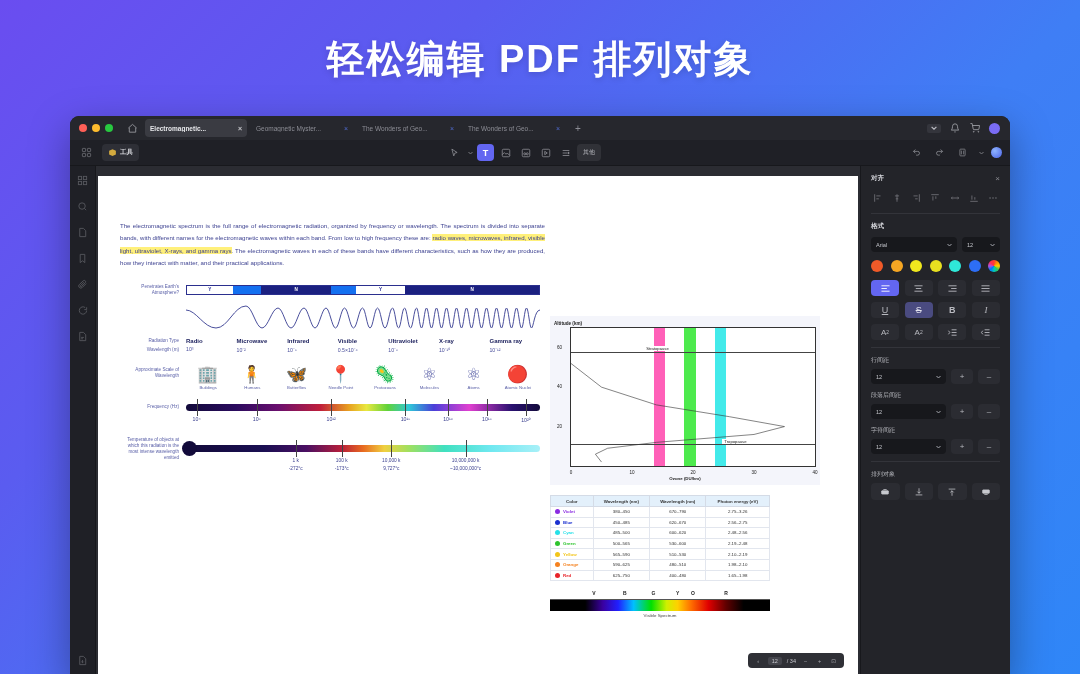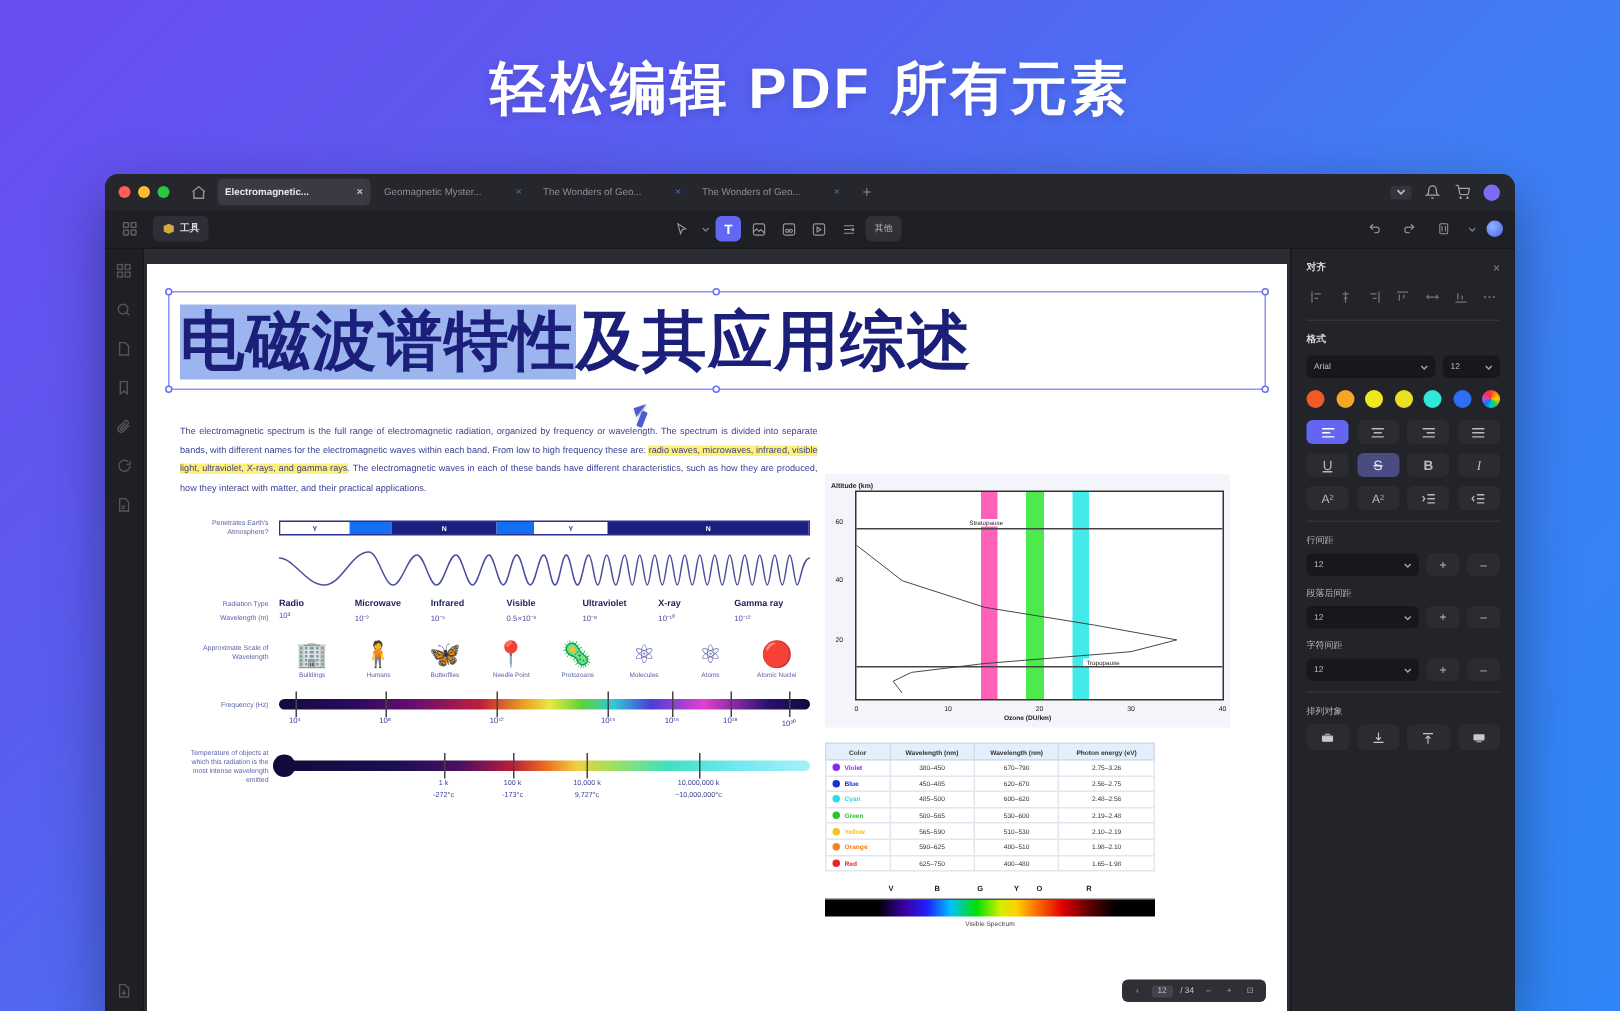--- a/index.html
+++ b/index.html
@@ -188,21 +188,21 @@
   .step-b{width:22px;height:15px;background:#2b2c32;border-radius:4px;display:flex;
     align-items:center;justify-content:center;font-size:8px;color:#b8b9bf;}
   .arrrow{display:flex;gap:5px;}
   .arr{flex:1;height:17px;background:#2b2c32;border-radius:4px;display:flex;
     align-items:center;justify-content:center;}
   svg{display:block;}
 </style>
 </head>
 <body>
 
-<div class="promo-title">轻松编辑 PDF 所有元素</div>
+<div class="promo-title">轻松编辑 PDF 排列对象</div>
 
 <div class="app">
 
   <div class="tabbar">
     <div class="traffic">
       <div class="dot r"></div>
       <div class="dot y"></div>
       <div class="dot g"></div>
     </div>
     <div class="home-ic">
@@ -384,33 +384,20 @@
         <svg width="11" height="11" viewBox="0 0 24 24" fill="none" stroke="#8b8c93" stroke-width="2">
             <path d="M6 3h8l5 5v13H6z"></path>
             <path d="M12 11v6M9.5 14.5L12 17l2.5-2.5"></path>
           </svg>
       </div>
     </div>
 
     <div class="canvas">
       <div class="page">
 
-        <div class="doc-title-wrap">
-          <div class="sel-box">
-            <span class="handle h-tl"></span>
-            <span class="handle h-tc"></span>
-            <span class="handle h-tr"></span>
-            <span class="handle h-bl"></span>
-            <span class="handle h-bc"></span>
-            <span class="handle h-br"></span>
-          </div>
-          <div class="doc-title"><span class="sel">电磁波谱特性</span><span>及其应用综述</span></div>
-          <div class="cursor"></div>
-          <div class="cursor2"></div>
-        </div>
 
         <div class="para"><span>The electromagnetic spectrum is the full range of electromagnetic radiation, organized by frequency or wavelength. The spectrum is divided into separate bands, with different names for the electromagnetic waves within each band. From low to high frequency these are: </span><span class="hl">radio waves, microwaves, infrared, visible light, ultraviolet, X-rays, and gamma rays</span><span>. The electromagnetic waves in each of these bands have different characteristics, such as how they are produced, how they interact with matter, and their practical applications.</span></div>
 
         <div class="spec">
 
           <div class="spec-row">
             <div class="spec-lbl">Penetrates Earth's Atmosphere?</div>
             <div class="atmo" id="atmo">
                 <div style="flex: 13 1 0%; background: rgb(255, 255, 255); color: rgb(27, 31, 142);">Y</div>
                 <div style="flex: 8 1 0%; background: rgb(20, 112, 240); color: rgb(255, 255, 255);"></div>

